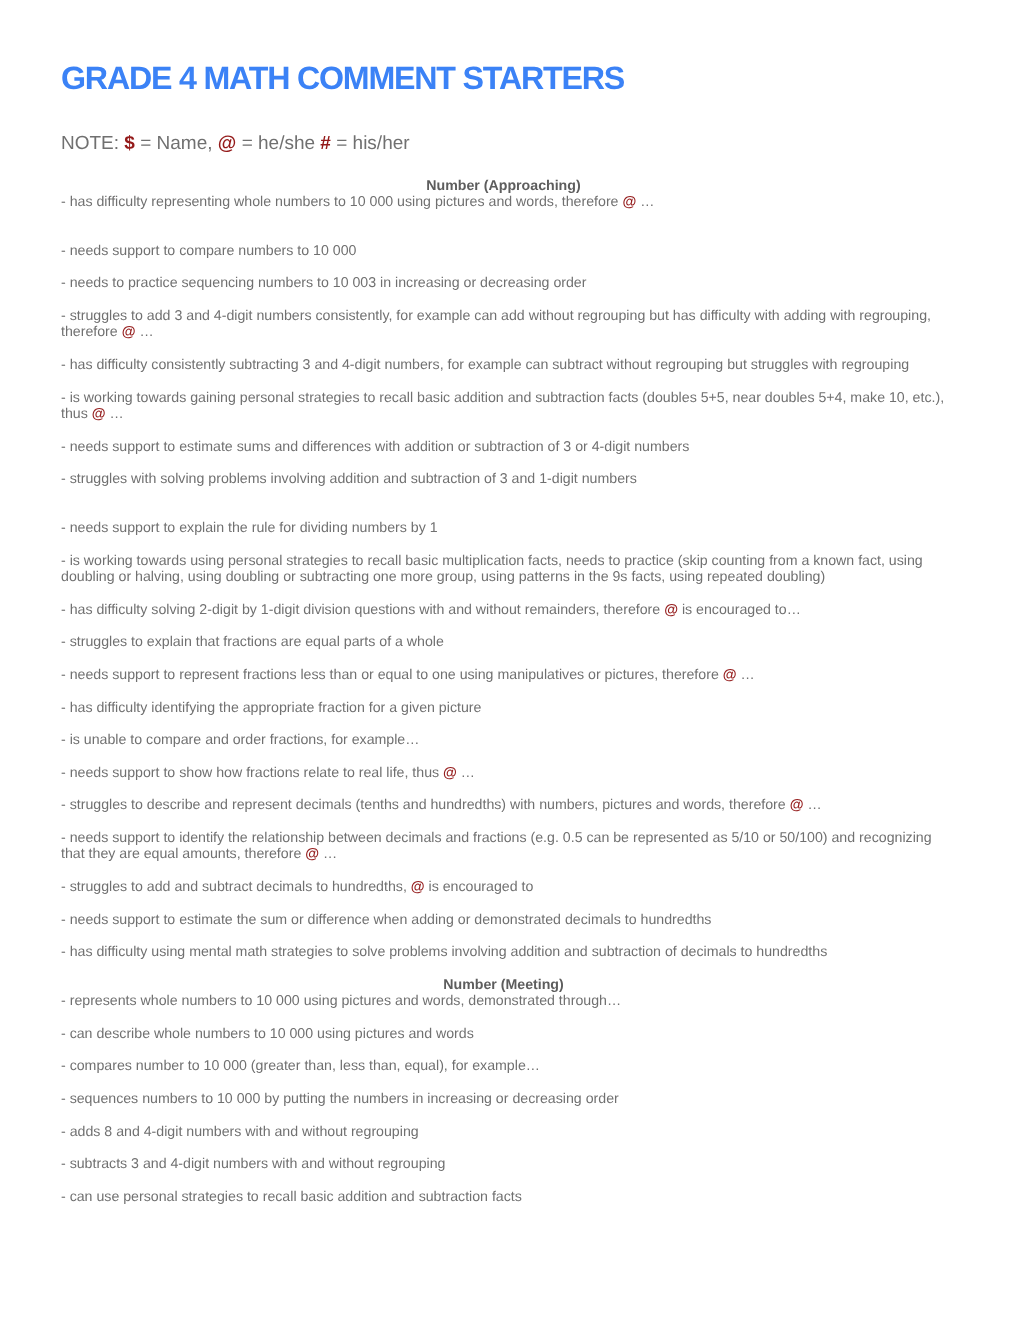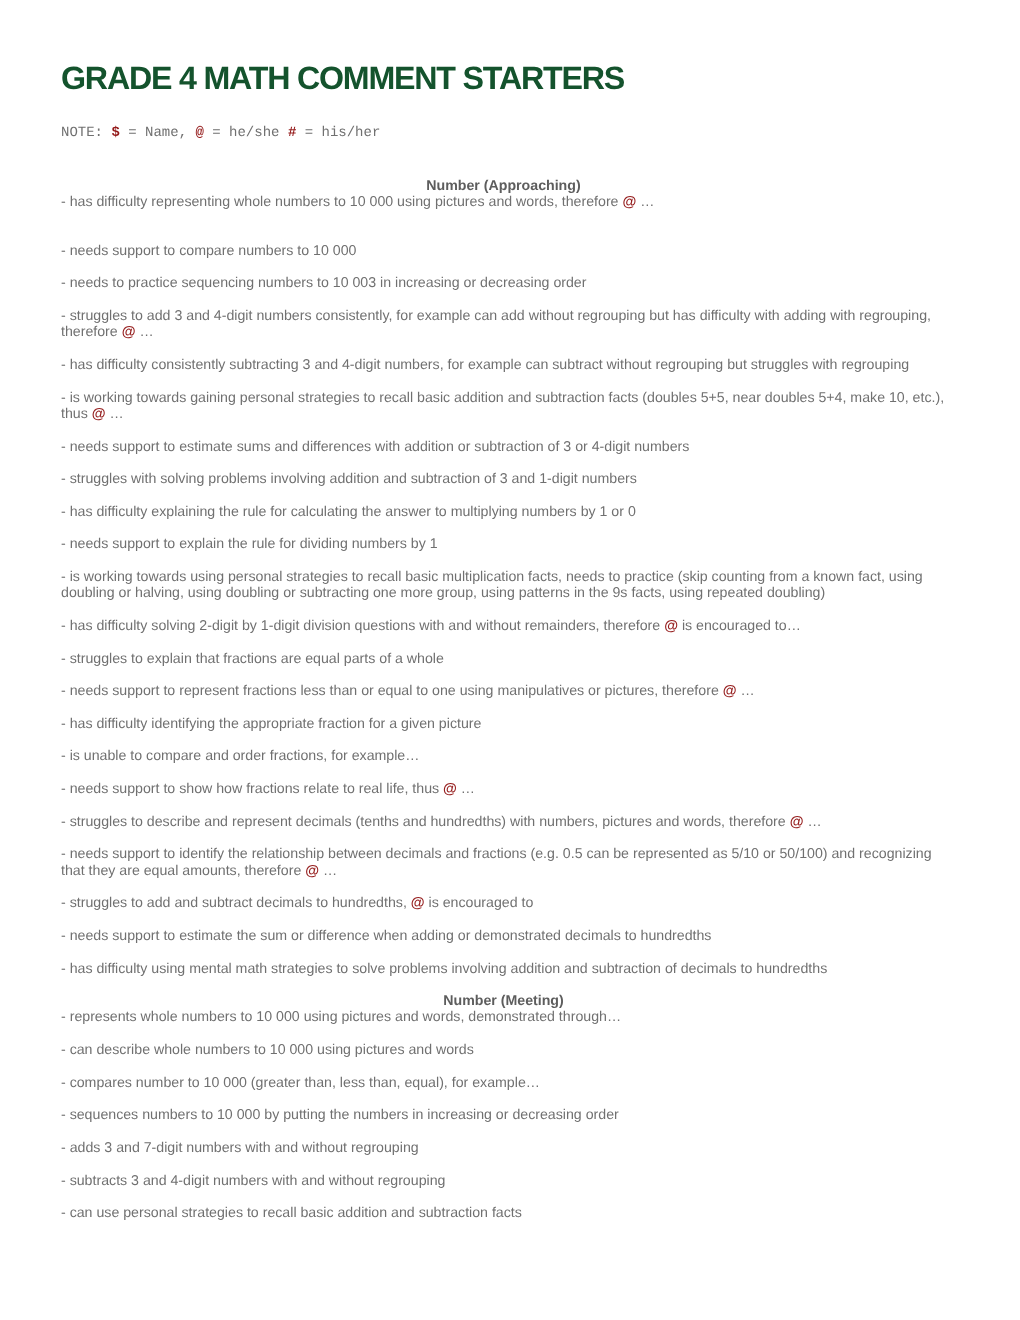--- a/index.html
+++ b/index.html
@@ -9,23 +9,23 @@
     font-family:"Liberation Sans", sans-serif;
     color:#6e6e6e;
     -webkit-font-smoothing:antialiased;
     text-rendering:geometricPrecision;
   }
   .page { position:relative; width:1020px; height:1320px; overflow:hidden;
     
     filter:opacity(1); }
   .content { position:absolute; left:61px; top:0; width:885px; }
   .doc-title { margin:0; position:absolute; left:0; top:60.5px;
-    font-size:32.2px; line-height:34px; font-weight:bold; color:#14532d; letter-spacing:-1.2px; }
-  .note { position:absolute; left:0; top:125px; margin:0;
-    font-size:14px; line-height:17px; color:#707070;font-family:Liberation Mono, monospace; }
+    font-size:32.2px; line-height:34px; font-weight:bold; color:#3b82f6; letter-spacing:-1.2px; }
+  .note { position:absolute; left:0; top:135px; margin:0;
+    font-size:19px; line-height:17px; color:#707070; }
   .sym { color:#941a1a; font-weight:bold; }
   .body-block { position:absolute; left:0; top:177.6px; width:885px; }
   .sect-head { font-size:14.18px; line-height:16.3px; font-weight:bold; color:#5d5d5d; margin:0;text-align:center; }
   p.item { margin:0; font-size:14.18px; line-height:16.3px; color:#707070; }
   .sp { height:16.33px; }
 </style>
 </head>
 <body>
 
 <div class="page">
@@ -48,21 +48,20 @@
       <p class="item">- struggles to add 3 and 4-digit numbers consistently, for example can add without regrouping but has difficulty with adding with regrouping, therefore <span class="sym">@</span> …</p>
       <div class="sp"></div>
       <p class="item">- has difficulty consistently subtracting 3 and 4-digit numbers, for example can subtract without regrouping but struggles with regrouping</p>
       <div class="sp"></div>
       <p class="item">- is working towards gaining personal strategies to recall basic addition and subtraction facts (doubles 5+5, near doubles 5+4, make 10, etc.), thus <span class="sym">@</span> …</p>
       <div class="sp"></div>
       <p class="item">- needs support to estimate sums and differences with addition or subtraction of 3 or 4-digit numbers</p>
       <div class="sp"></div>
       <p class="item">- struggles with solving problems involving addition and subtraction of 3 and 1-digit numbers</p>
       <div class="sp"></div>
-      <p class="item">- has difficulty explaining the rule for calculating the answer to multiplying numbers by 1 or 0</p>
       <div class="sp"></div>
       <p class="item">- needs support to explain the rule for dividing numbers by 1</p>
       <div class="sp"></div>
       <p class="item">- is working towards using personal strategies to recall basic multiplication facts, needs to practice (skip counting from a known fact, using doubling or halving, using doubling or subtracting one more group, using patterns in the 9s facts, using repeated doubling)</p>
       <div class="sp"></div>
       <p class="item">- has difficulty solving 2-digit by 1-digit division questions with and without remainders, therefore <span class="sym">@</span> is encouraged to…</p>
       <div class="sp"></div>
       <p class="item">- struggles to explain that fractions are equal parts of a whole</p>
       <div class="sp"></div>
       <p class="item">- needs support to represent fractions less than or equal to one using manipulatives or pictures, therefore <span class="sym">@</span> …</p>
@@ -86,20 +85,20 @@
 
       <p class="sect-head">Number (Meeting)</p>
       <p class="item">- represents whole numbers to 10 000 using pictures and words, demonstrated through…</p>
       <div class="sp"></div>
       <p class="item">- can describe whole numbers to 10 000 using pictures and words</p>
       <div class="sp"></div>
       <p class="item">- compares number to 10 000 (greater than, less than, equal), for example…</p>
       <div class="sp"></div>
       <p class="item">- sequences numbers to 10 000 by putting the numbers in increasing or decreasing order</p>
       <div class="sp"></div>
-      <p class="item">- adds 3 and 7-digit numbers with and without regrouping</p>
+      <p class="item">- adds 8 and 4-digit numbers with and without regrouping</p>
       <div class="sp"></div>
       <p class="item">- subtracts 3 and 4-digit numbers with and without regrouping</p>
       <div class="sp"></div>
       <p class="item">- can use personal strategies to recall basic addition and subtraction facts</p>
     </div>
   </div>
 </div>
 
 </body></html>

